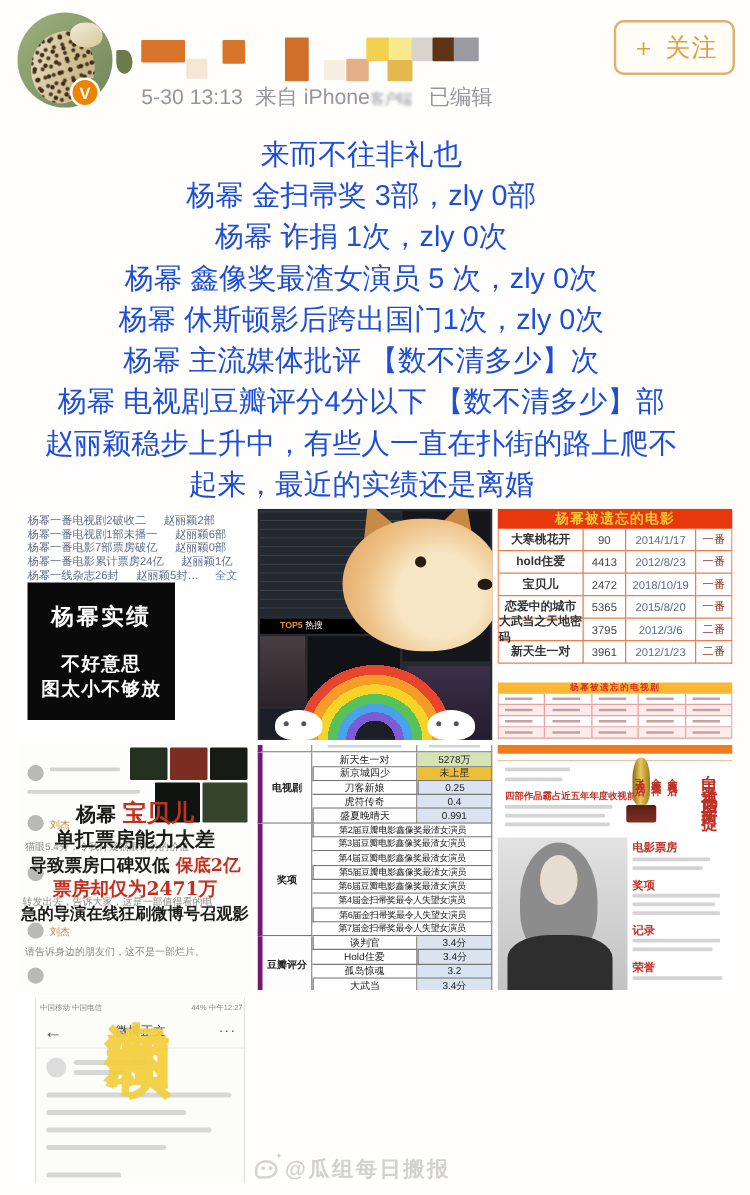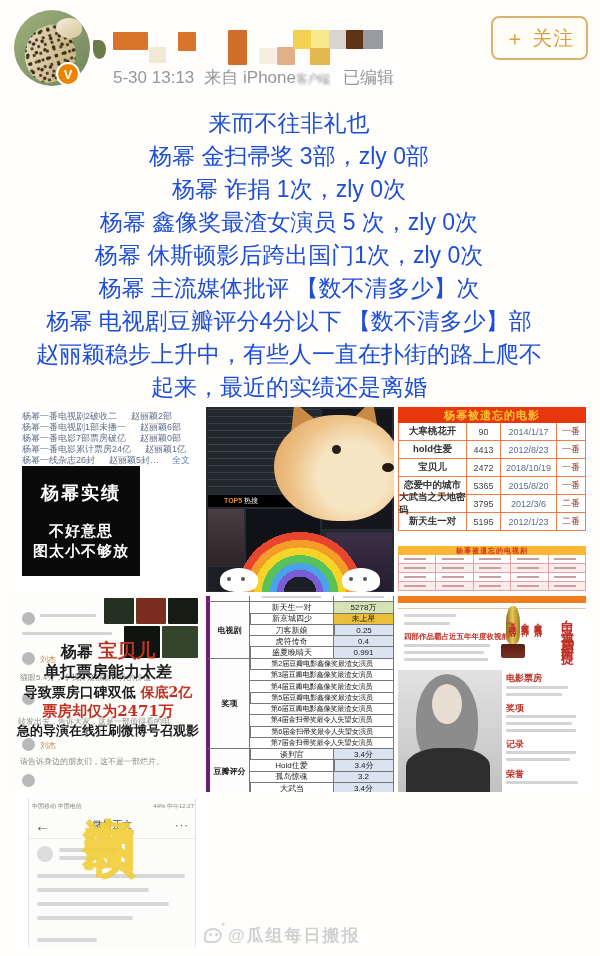--- a/index.html
+++ b/index.html
@@ -310,21 +310,21 @@
             <span class="c-rank">一番</span>
           </div>
             <div class="mt-row">
             <span class="c-name">大武当之天地密码</span>
             <span class="c-box">3795</span>
             <span class="c-date">2012/3/6</span>
             <span class="c-rank">二番</span>
           </div>
             <div class="mt-row">
             <span class="c-name">新天生一对</span>
-            <span class="c-box">5195</span>
+            <span class="c-box">3961</span>
             <span class="c-date">2012/1/23</span>
             <span class="c-rank">二番</span>
           </div>
           </div>
       </div>
       <div class="sub">
         <div class="sub-title">杨幂被遗忘的电视剧</div>
         <div class="sub-row">
             <i></i>
             <i></i>

